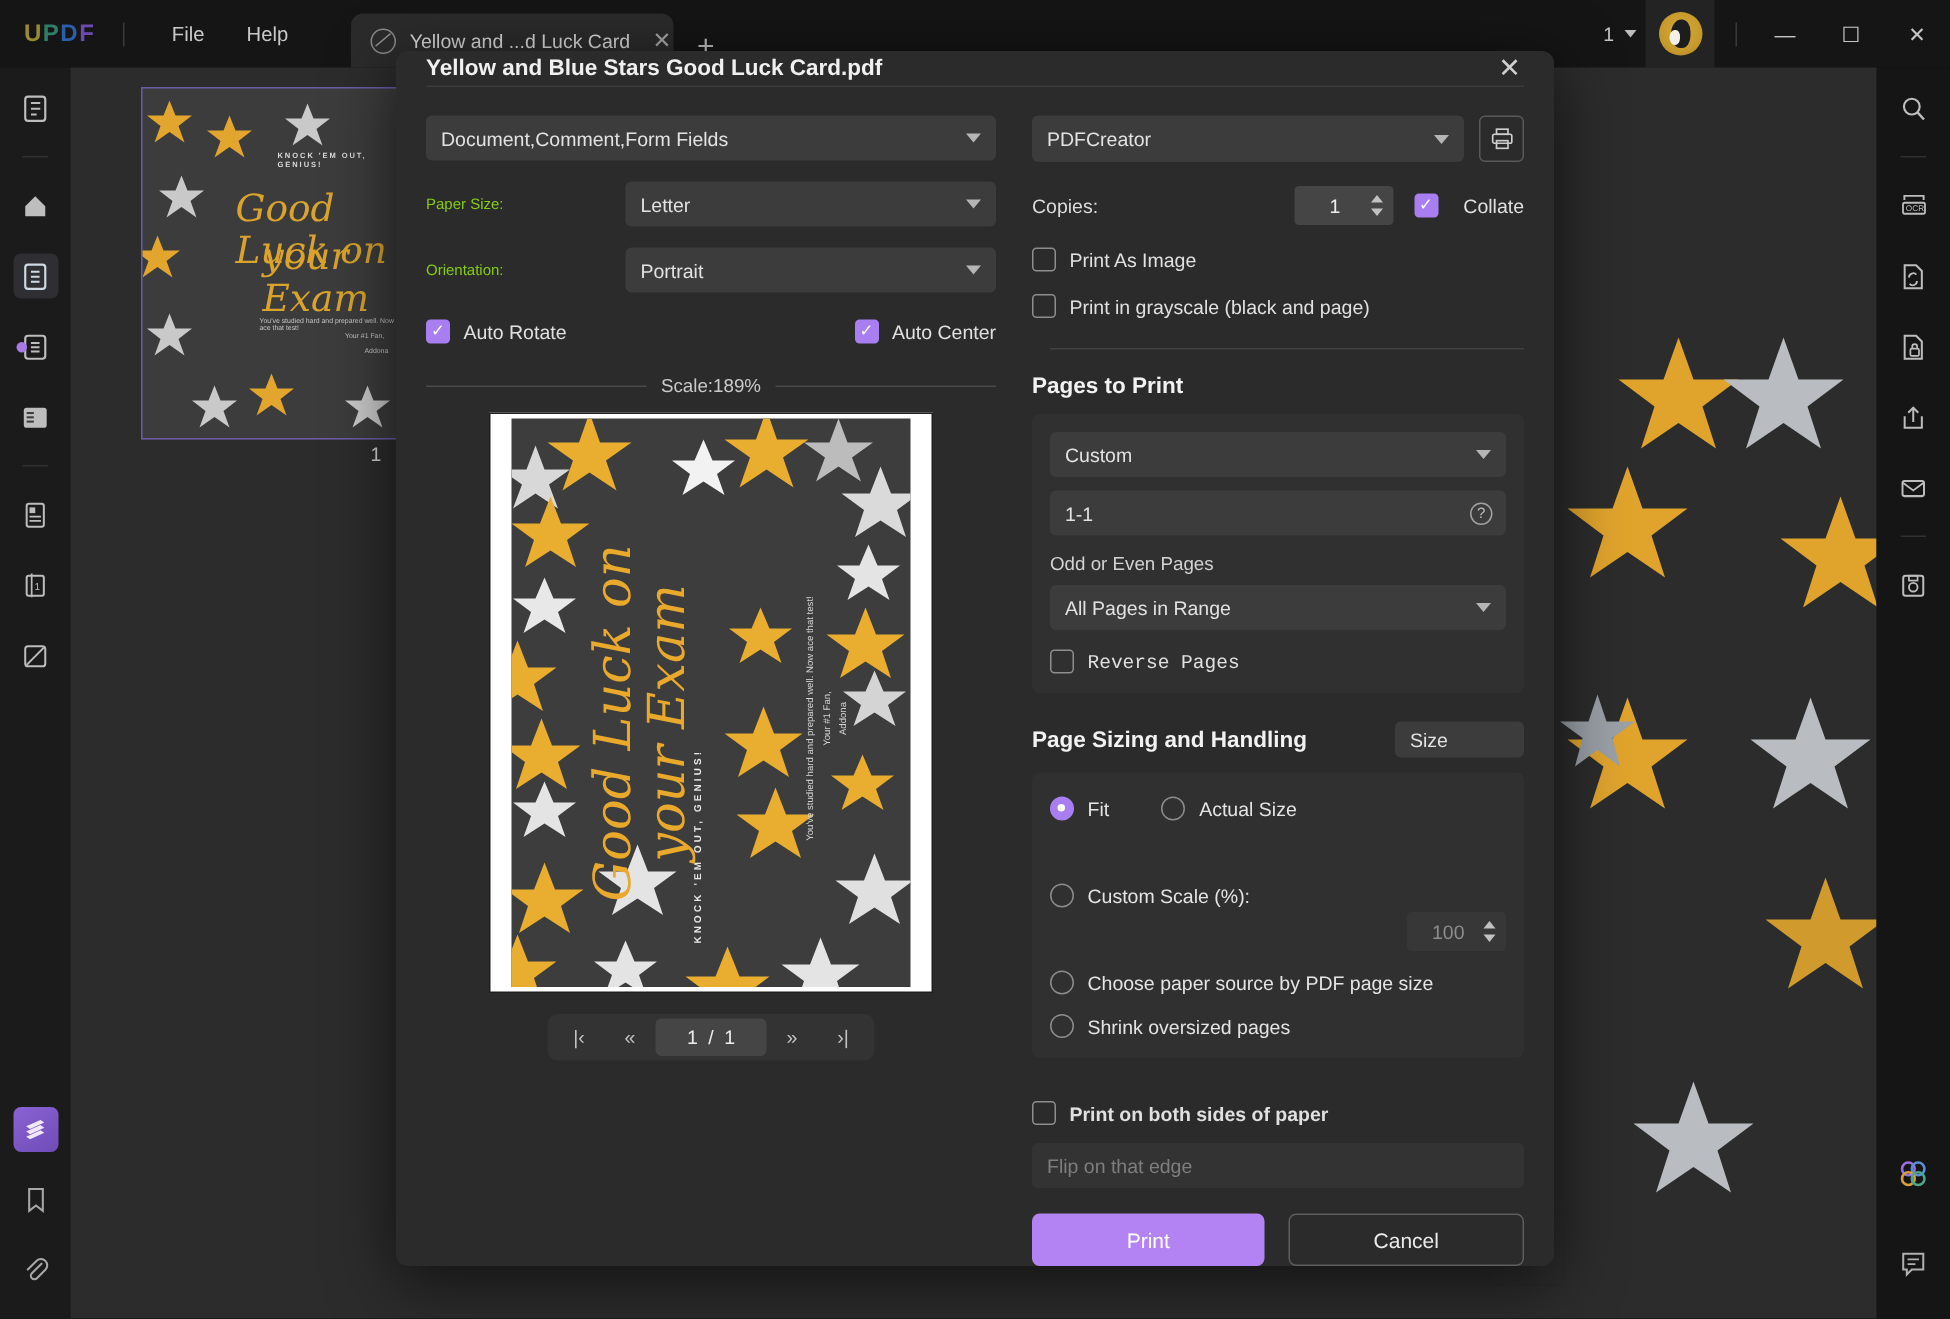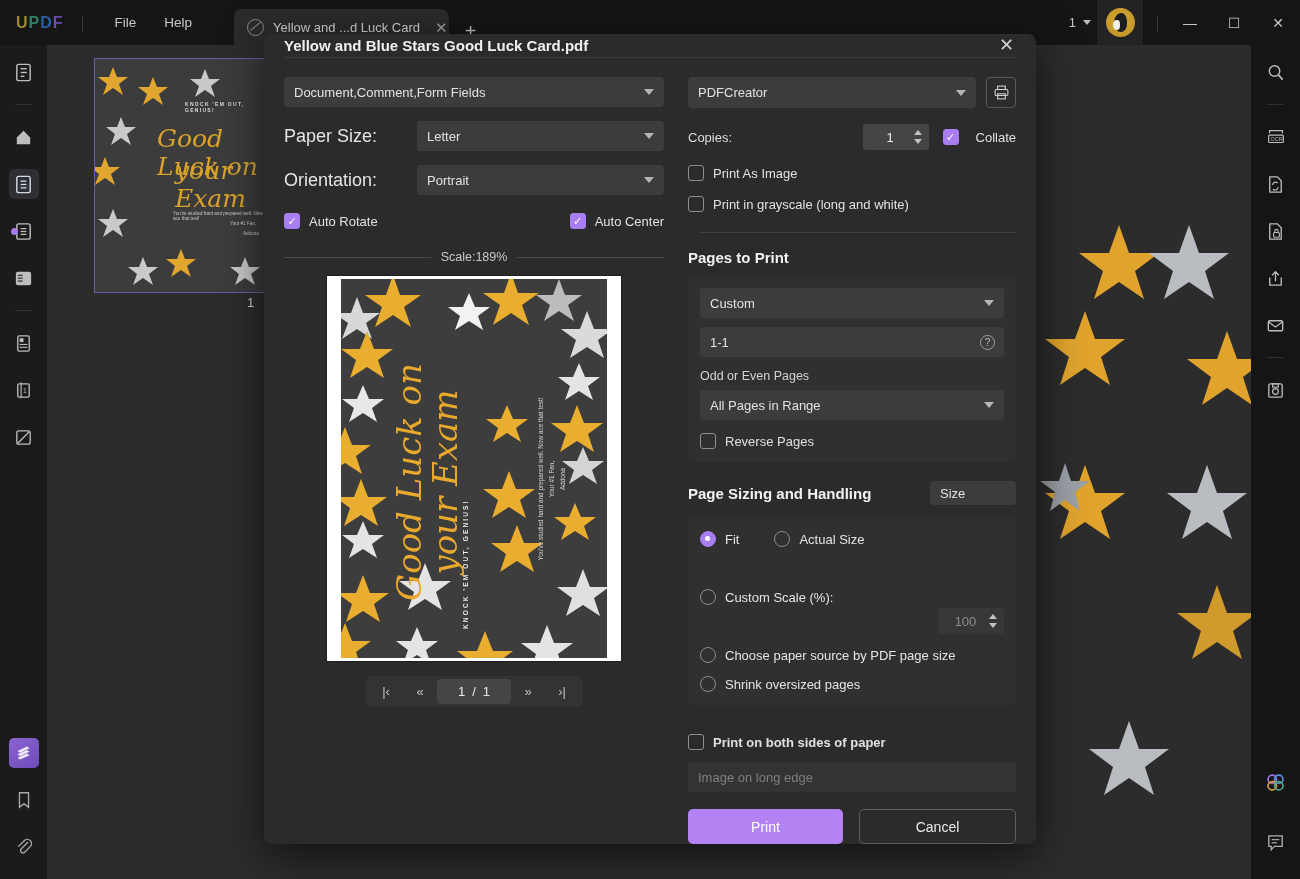--- a/index.html
+++ b/index.html
@@ -134,21 +134,21 @@
     background: #3c3c3c; border-radius: 4px; height: 30px;
     display: flex; align-items: center; padding: 0 10px;
     font-size: 13px; color: #e2e2e2; position: relative;
   }
   .sel .caret {
     position: absolute; right: 10px;
     width: 0; height: 0; border-left: 5px solid transparent;
     border-right: 5px solid transparent; border-top: 6px solid #b5b5b5;
   }
   .row { display: flex; align-items: center; margin-top: 14px; }
-  .row-label { font-size: 18px; color: #e5e5e5; width: 133px; }
+  .row-label { font-size: 10px; color: #84cc16; width: 133px; }
   .row .sel { flex: 1 1 auto; }
   .checkrow { display: flex; align-items: center; margin-top: 18px; }
   .cbox {
     width: 16px; height: 16px; border-radius: 3px;
     border: 1.5px solid #8e8e8e; flex: 0 0 auto;
   }
   .cbox.on {
     background: #a97ef0; border-color: #a97ef0;
     display: flex; align-items: center; justify-content: center;
   }
@@ -631,42 +631,42 @@
             <div class="cb-label">Collate</div>
           </div>
         </div>
 
         <div class="opt-check">
           <div class="cbox"></div>
           <div class="cb-label">Print As Image</div>
         </div>
         <div class="opt-check">
           <div class="cbox"></div>
-          <div class="cb-label">Print in grayscale (long and white)</div>
+          <div class="cb-label">Print in grayscale (black and page)</div>
         </div>
 
         <div class="sec-rule"></div>
 
         <div style="margin-top:16px;" class="sec-title">Pages to Print</div>
 
         <div class="group">
           <div class="sel">
             <span>Custom</span>
             <span class="caret"></span>
           </div>
           <div class="inbox">
             <span>1-1</span>
             <span class="qmark">?</span>
           </div>
           <div class="small-label">Odd or Even Pages</div>
           <div class="sel" style="margin-top:7px;">
             <span>All Pages in Range</span>
             <span class="caret"></span>
           </div>
-          <div class="opt-check" style="margin-top:13px;">
+          <div class="opt-check" style="margin-top:13px;font-family:Liberation Mono, monospace;">
             <div class="cbox"></div>
             <div class="cb-label">Reverse Pages</div>
           </div>
         </div>
 
         <div class="sizing-head" style="margin-top:19px;">
           <div class="sec-title">Page Sizing and Handling</div>
           <div class="size-sel">
             <span>Size</span>
             <span class="caret"></span>
@@ -702,21 +702,21 @@
             <div class="rlabel">Shrink oversized pages</div>
           </div>
         </div>
 
         <div class="opt-check" style="margin-top:29px;font-weight:bold;">
           <div class="cbox"></div>
           <div class="cb-label">Print on both sides of paper</div>
         </div>
 
         <div class="duplex-sel">
-          <span>Image on long edge</span>
+          <span>Flip on that edge</span>
           <span class="caret"></span>
         </div>
 
         <div class="actions">
           <div class="btn-print">Print</div>
           <div class="btn-cancel">Cancel</div>
         </div>
 
       </div>
     </div>

